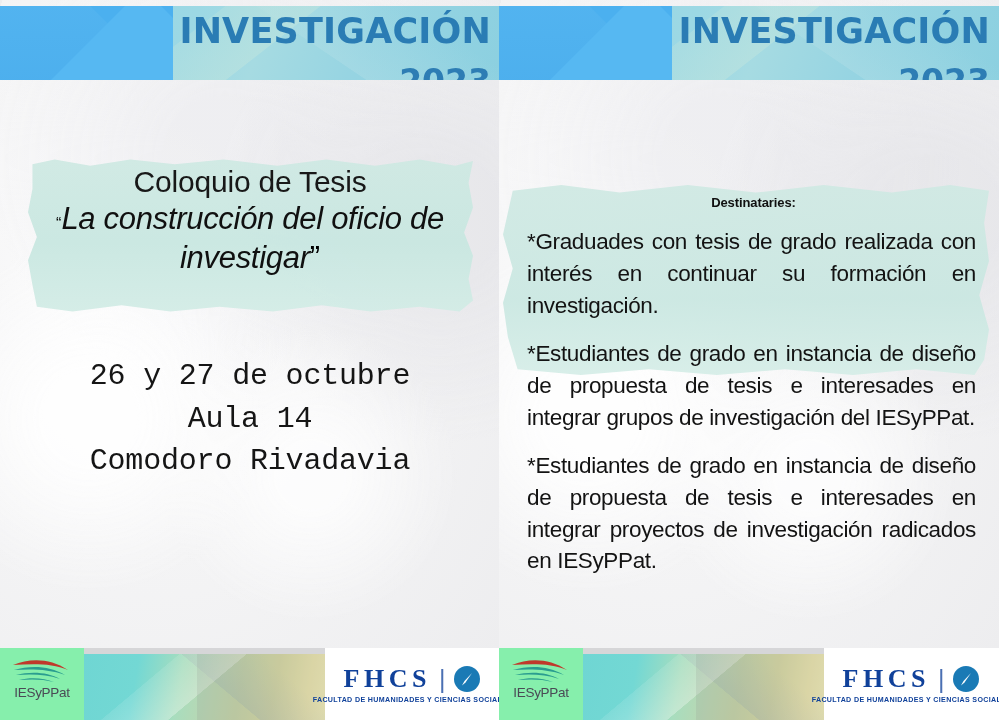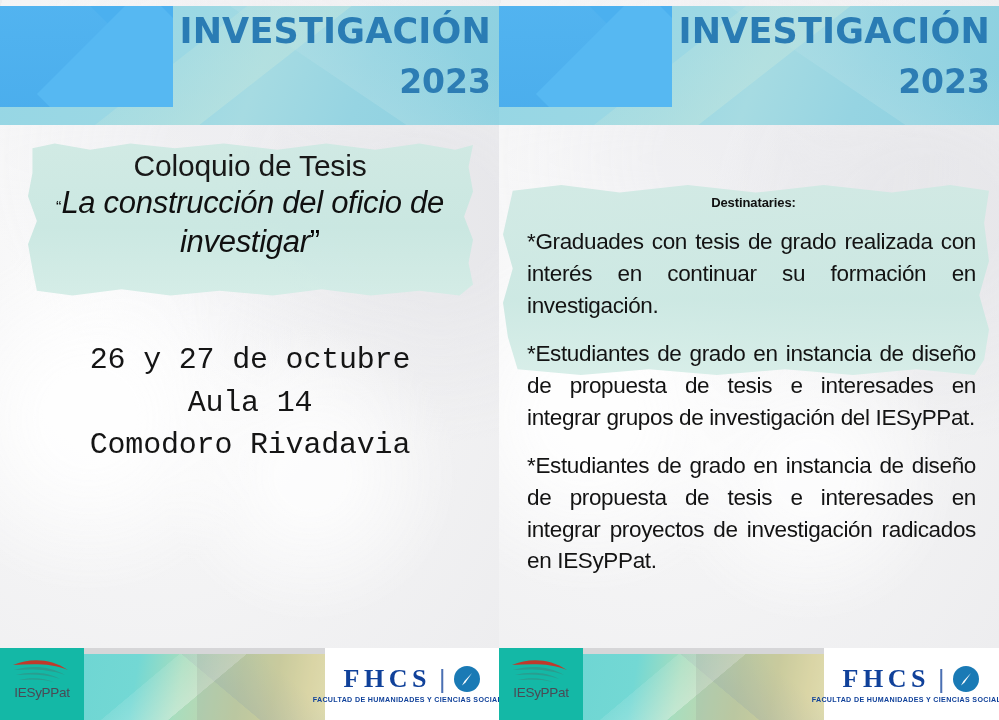--- a/index.html
+++ b/index.html
@@ -42,21 +42,21 @@
       radial-gradient(circle at 88% 30%, rgba(228,228,232,.8) 0 9%, rgba(255,255,255,0) 34%),
       radial-gradient(circle at 45% 22%, rgba(233,233,237,.7) 0 10%, rgba(255,255,255,0) 38%),
       linear-gradient(100deg, rgba(222,224,226,.35) 0 2px, rgba(255,255,255,0) 2px 100%);
     opacity: .9;
   }
 
   
   .banner {
     position: absolute;
     left: 0; top: 6px;
-    width: 500px; height: 119px;
+    width: 500px; height: 74px;
     background: #97d6e4;
     overflow: hidden;
     padding-left: 36px;
   }
   .banner-wash {
     position: absolute; inset: 0;
     background:
       linear-gradient(110deg, rgba(150,214,228,1) 0%, rgba(156,216,228,1) 38%,
                               rgba(166,219,226,1) 52%, rgba(150,212,226,1) 72%,
                               rgba(140,208,224,1) 100%);
@@ -108,21 +108,21 @@
     color: #2d7db4;
     font-size: 33px;
     font-weight: bold;
     margin-top: 16px;
     font-family: "DejaVu Sans", "Liberation Sans", sans-serif;
   }
 
   
   .left-col {
     position: absolute;
-    left: 0; top: 107px;
+    left: 0; top: 123px;
     width: 500px; height: 452px;
   }
 
   
   .mint-band {
     position: absolute;
     left: 28px; top: 35px;
     width: 445px; height: 155px;
     background: linear-gradient(180deg, #cfe9e3 0%, #c9e7e1 55%, #d3ece6 100%);
     opacity: .95;
@@ -262,21 +262,21 @@
   }
   .footer-top-rule {
     position: absolute;
     left: 0; top: 0; width: 500px; height: 6px;
     background: #d6d6d8;
   }
   .logo-iesyppat {
     position: relative;
     width: 84px;
     flex: 0 0 84px;
-    background: #14b8a6;
+    background: #86efac;
     display: flex;
     flex-direction: column;
     align-items: center;
     justify-content: flex-start;
     padding-top: 8px;
   }
   .iesyppat-mark { width: 64px; height: 28px; display: block; }
   .iesyppat-name {
     font-size: 13.5px;
     color: #4a4a55;

